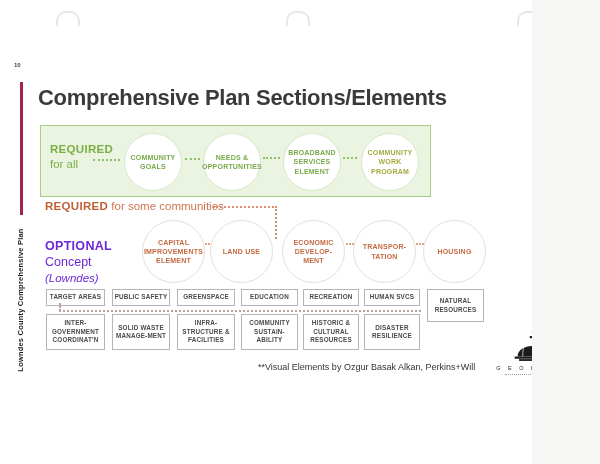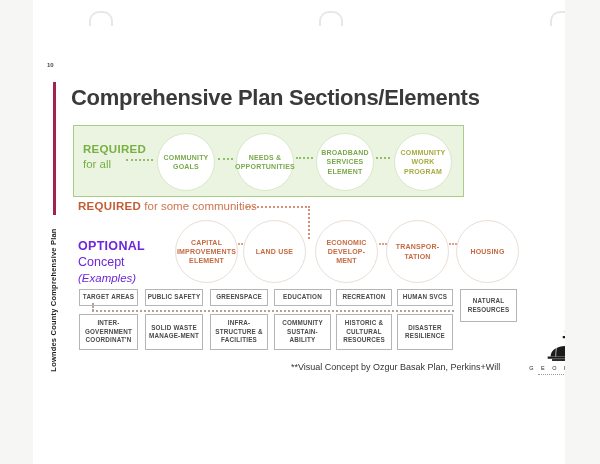--- a/index.html
+++ b/index.html
@@ -1,17 +1,17 @@
 <!DOCTYPE html>
 <html><head>
 <meta charset="utf-8">
 <style>
   html,body{margin:0;padding:0;}
   body{width:600px;height:464px;background:#f6f6f5;font-family:"Liberation Sans",sans-serif;}
-  .slide{position:relative;width:532px;height:464px;background:#ffffff;overflow:hidden;margin-left:33px;}
+  .slide{position:relative;width:532px;height:464px;background:#ffffff;overflow:hidden;}
 
   
   .hole{position:absolute;width:20px;height:13px;border:2px solid #e7e7e7;border-bottom:none;
         border-radius:10px 10px 0 0;top:11px;background:#fff;}
   .hole1{left:56px}.hole2{left:286px}.hole3{left:517px}
 
   .page-num{position:absolute;left:14px;top:62px;font-size:6px;font-weight:bold;color:#444;}
   .spine-line{position:absolute;left:20px;top:82px;width:3px;height:133px;background:#a02350;}
   .side-label{position:absolute;left:-52px;top:293px;width:150px;height:14px;
               transform:rotate(-90deg);text-align:center;font-size:7.5px;font-weight:bold;
@@ -122,21 +122,21 @@
   <div class="req-some">
     <span class="b">REQUIRED</span>
     <span> </span>
     <span>for some communities</span>
   </div>
   <div class="l-connector"></div>
 
   <div class="optional">
     <div class="h">OPTIONAL</div>
     <div>Concept</div>
-    <div class="ex">(Examples)</div>
+    <div class="ex">(Lowndes)</div>
   </div>
 
   <div class="ocircle o0">CAPITAL
 IMPROVEMENTS
 ELEMENT</div>
   <div class="odots od0"></div>
   <div class="ocircle o1">LAND USE</div>
   <div class="ocircle o2">ECONOMIC
 DEVELOP-
 MENT</div>
@@ -168,21 +168,21 @@
 FACILITIES</div>
   <div class="box row2 c3">COMMUNITY
 SUSTAIN-
 ABILITY</div>
   <div class="box row2 c4">HISTORIC &amp;
 CULTURAL
 RESOURCES</div>
   <div class="box row2 c5">DISASTER
 RESILIENCE</div>
 
-  <div class="attribution">**Visual Concept by Ozgur Basak Plan, Perkins+Will</div>
+  <div class="attribution">**Visual Elements by Ozgur Basak Alkan, Perkins+Will</div>
 
   <div class="logo">
     <svg width="44" height="34" viewBox="0 0 60 46">
       <g fill="#1b1b1b">
         <circle cx="30" cy="2" r="1.6"></circle>
         <rect x="28.6" y="3" width="2.8" height="5"></rect>
         <rect x="25.5" y="8" width="9" height="3" rx="0.5"></rect>
         <path d="M9 36 C9 17, 51 17, 51 36 Z"></path>
         <rect x="5" y="36" width="50" height="3"></rect>
         <rect x="11" y="39.5" width="38" height="2.5"></rect>

